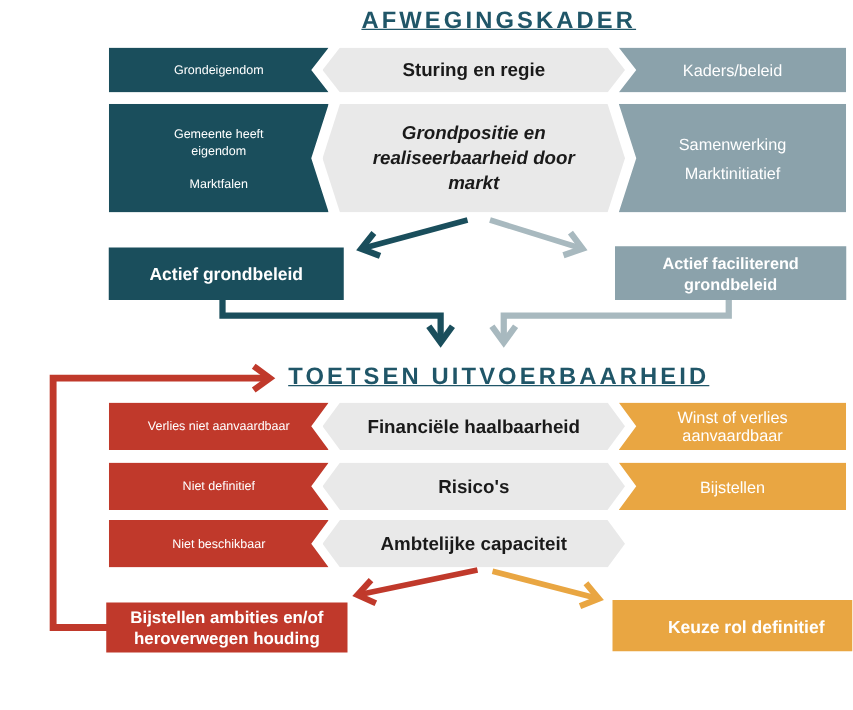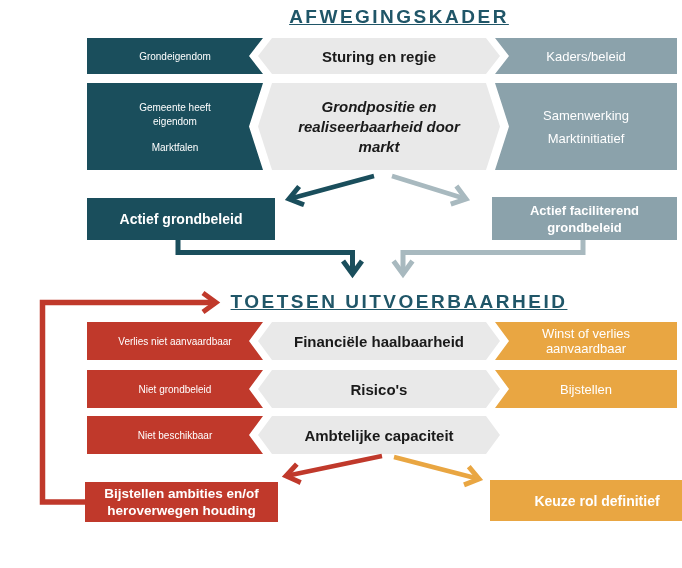--- a/index.html
+++ b/index.html
@@ -144,21 +144,21 @@
     <span class="w110">Verlies niet aanvaardbaar</span>
   </div>
   <div class="cell col-mid s2r1">
     <span>Financiële haalbaarheid</span>
   </div>
   <div class="cell col-right bg-orange s2r1">
     <span class="w130">Winst of verlies aanvaardbaar</span>
   </div>
 
   <div class="cell col-left bg-red s2r2">
-    <span>Niet grondbeleid</span>
+    <span>Niet definitief</span>
   </div>
   <div class="cell col-mid s2r2">
     <span>Risico's</span>
   </div>
   <div class="cell col-right bg-orange s2r2">
     <span>Bijstellen</span>
   </div>
 
   <div class="cell col-left bg-red s2r3">
     <span>Niet beschikbaar</span>

